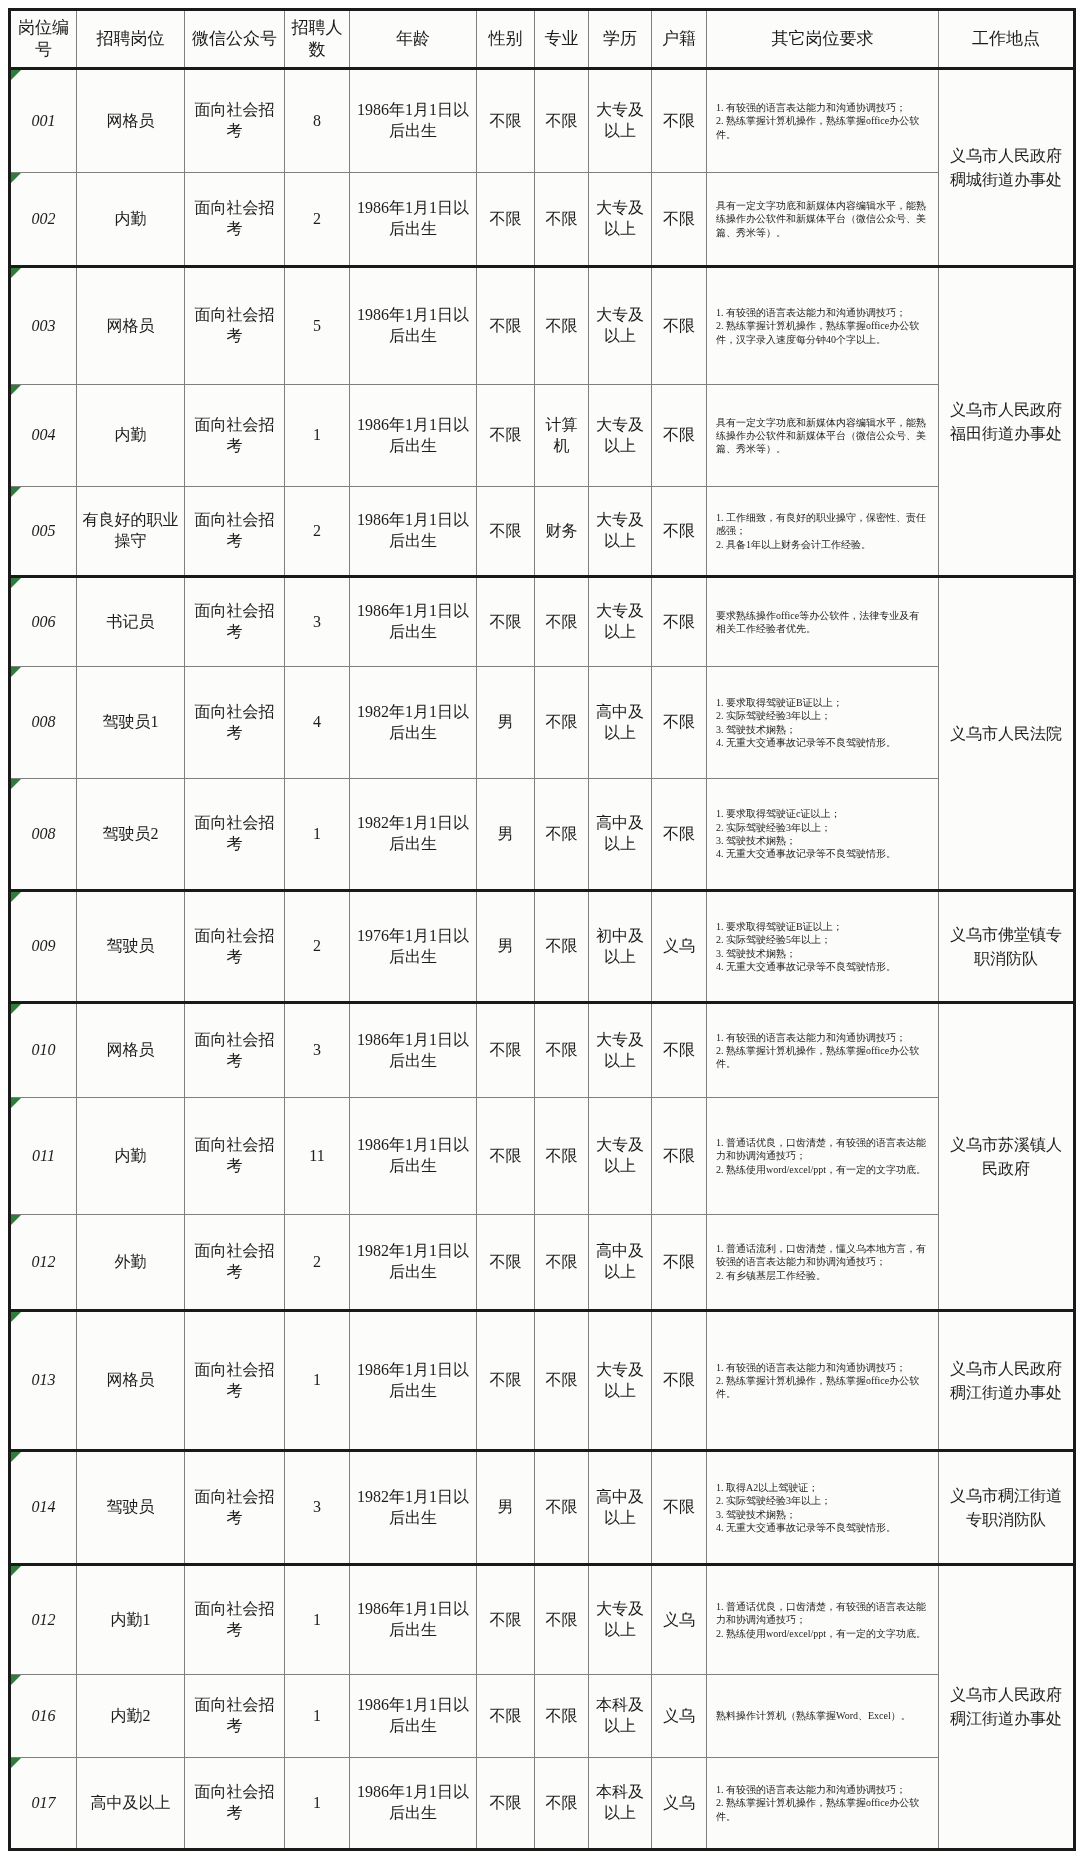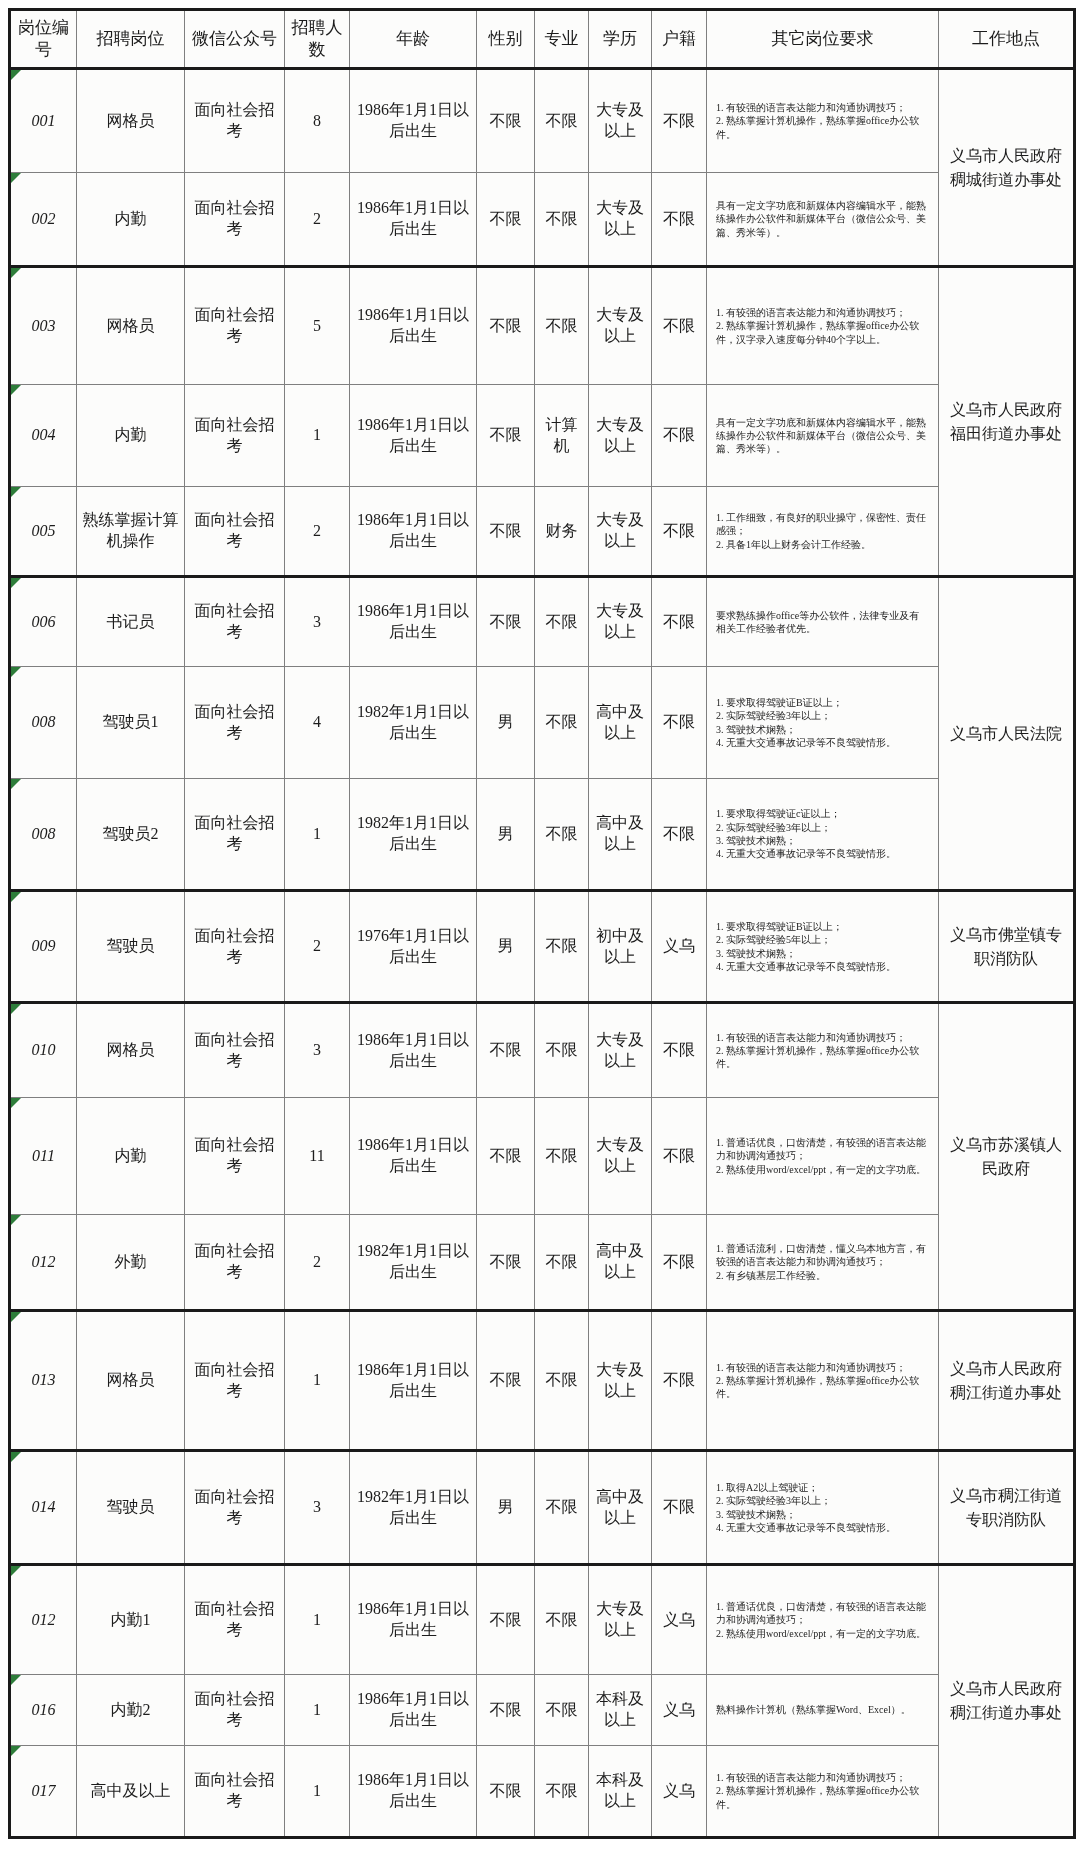--- a/index.html
+++ b/index.html
@@ -144,21 +144,21 @@
           <td>1</td>
           <td>1986年1月1日以后出生</td>
           <td>不限</td>
           <td>计算机</td>
           <td>大专及以上</td>
           <td>不限</td>
           <td class="cell-req">具有一定文字功底和新媒体内容编辑水平，能熟练操作办公软件和新媒体平台（微信公众号、美篇、秀米等）。</td>
         </tr>
         <tr style="height: 90px;">
           <td class="cell-code"><span class="corner-flag"></span><span>005</span></td>
-          <td>熟练掌握计算机操作</td>
+          <td>有良好的职业操守</td>
           <td>面向社会招考</td>
           <td>2</td>
           <td>1986年1月1日以后出生</td>
           <td>不限</td>
           <td>财务</td>
           <td>大专及以上</td>
           <td>不限</td>
           <td class="cell-req">1. 工作细致，有良好的职业操守，保密性、责任感强；
 2. 具备1年以上财务会计工作经验。</td>
         </tr>
@@ -298,21 +298,21 @@
           <td>1</td>
           <td>1986年1月1日以后出生</td>
           <td>不限</td>
           <td>不限</td>
           <td>大专及以上</td>
           <td>义乌</td>
           <td class="cell-req">1. 普通话优良，口齿清楚，有较强的语言表达能力和协调沟通技巧；
 2. 熟练使用word/excel/ppt，有一定的文字功底。</td>
           <td class="cell-loc" rowspan="3">义乌市人民政府稠江街道办事处</td>
         </tr>
-        <tr style="height: 71px;">
+        <tr style="height: 83px;">
           <td class="cell-code"><span class="corner-flag"></span><span>016</span></td>
           <td>内勤2</td>
           <td>面向社会招考</td>
           <td>1</td>
           <td>1986年1月1日以后出生</td>
           <td>不限</td>
           <td>不限</td>
           <td>本科及以上</td>
           <td>义乌</td>
           <td class="cell-req">熟料操作计算机（熟练掌握Word、Excel）。</td>

